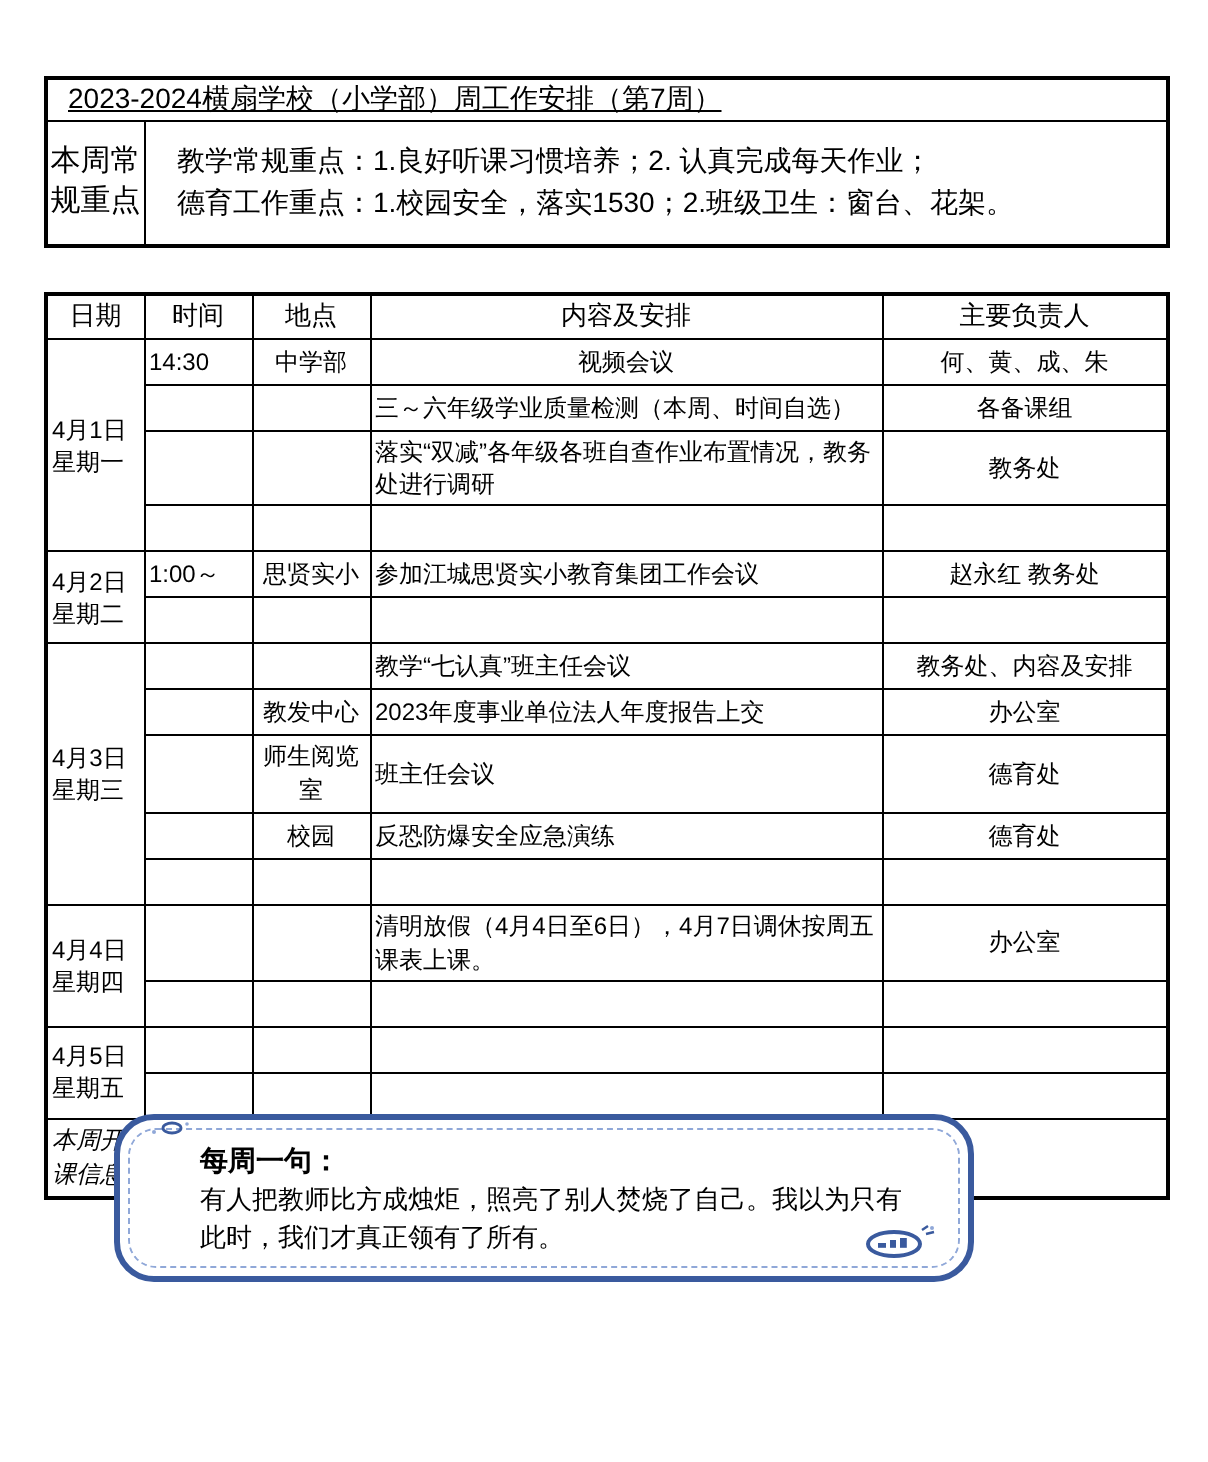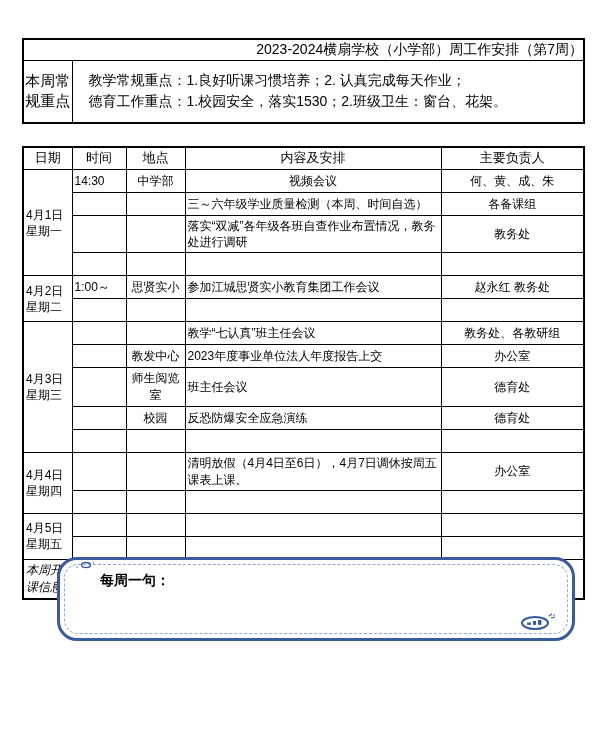--- a/index.html
+++ b/index.html
@@ -11,21 +11,21 @@
     position: relative;
   }
   .sheet { position: absolute; left: 22px; top: 38px; width: 561px; }
 
   table { border-collapse: collapse; table-layout: fixed; width: 561px; }
   td, th { border: 1px solid #000; font-weight: normal; vertical-align: middle; }
 
   
   .top-table { border: 2px solid #000; }
   .title-cell {
-    height: 21px; text-align: right; font-size: 14px; padding: 1px 0;
+    height: 21px; text-align: left; font-size: 14px; padding: 1px 10px; text-decoration: underline;
   }
   .focus-label-cell {
     width: 49px; height: 62px; font-size: 15px; font-weight: normal;
     text-align: center; line-height: 1.35; padding: 0 1px;
   }
   .focus-content-cell { font-size: 14px; line-height: 1.5; padding: 4px 4px 4px 16px; }
 
   
   .main-table { margin-top: 22px; border: 2px solid #000; }
   .main-table th {
@@ -36,21 +36,21 @@
   .time-cell  { text-align: left; }
   .place-cell { text-align: center; padding: 2px 0; }
   .content-cell { text-align: left; line-height: 1.35; }
   .content-cell.center { text-align: center; }
   .owner-cell { text-align: center; }
   .footer-label-cell { font-size: 8px; height: 25px; text-align: left; padding-left: 1px; font-style: italic; }
 
   
   .quote-box {
     position: absolute; left: 57px; top: 557px;
-    width: 518px; height: 84px;
+    width: 430px; height: 84px;
     border: 3px solid #3a5a9e; border-radius: 20px;
     background: #ffffff;
   }
   .quote-inner {
     position: absolute; left: 4px; top: 4px; right: 4px; bottom: 4px;
     border: 1px dashed #90a8d8; border-radius: 14px;
   }
   .quote-content { position: absolute; left: 40px; top: 11px; right: 22px; }
   .quote-title { font-size: 14px; font-weight: bold; line-height: 1.3; }
   .quote-text  { font-size: 13px; line-height: 1.45; margin-top: 2px; }
@@ -142,21 +142,21 @@
           <td class="owner-cell"></td>
         </tr>
         <tr>
           <td class="date-cell" rowspan="5">
             <div>4月3日</div>
             <div>星期三</div>
           </td>
           <td class="time-cell"></td>
           <td class="place-cell"></td>
           <td class="content-cell">教学“七认真”班主任会议</td>
-          <td class="owner-cell">教务处、各教研组</td>
+          <td class="owner-cell">教务处、内容及安排</td>
         </tr>
         <tr>
           <td class="time-cell"></td>
           <td class="place-cell">教发中心</td>
           <td class="content-cell">2023年度事业单位法人年度报告上交</td>
           <td class="owner-cell">办公室</td>
         </tr>
         <tr>
           <td class="time-cell"></td>
           <td class="place-cell">师生阅览室</td>
@@ -220,20 +220,21 @@
   <div class="quote-inner"></div>
   <span class="corner-ornament">
     <svg width="22" height="12" viewBox="0 0 22 12">
       <ellipse cx="12" cy="6" rx="4.5" ry="2.5" fill="none" stroke="#3a5a9e" stroke-width="1.4"></ellipse>
       <circle cx="3" cy="8" r="1" fill="#90a8d8"></circle>
       <circle cx="19.5" cy="4" r="0.9" fill="#90a8d8"></circle>
     </svg>
   </span>
   <div class="quote-content">
     <div class="quote-title">每周一句：</div>
+    <div class="quote-text">有人把教师比方成烛炬，照亮了别人焚烧了自己。我以为只有此时，我们才真正领有了所有。</div>
   </div>
   <span class="ellipsis-ornament">
     <svg width="40" height="20" viewBox="0 0 40 20">
       <ellipse cx="17" cy="11" rx="13" ry="6" fill="#ffffff" stroke="#3a5a9e" stroke-width="2"></ellipse>
       <rect x="9" y="10.5" width="4" height="2.4" fill="#3a5a9e"></rect>
       <rect x="15" y="9" width="3" height="3.9" fill="#3a5a9e"></rect>
       <rect x="20" y="8" width="3.4" height="4.9" fill="#3a5a9e"></rect>
       <path d="M31 4 l3 -2 M33 6 l4 -1" stroke="#3a5a9e" stroke-width="1.2" fill="none"></path>
       <circle cx="36" cy="3" r="1" fill="#90a8d8"></circle>
     </svg>

